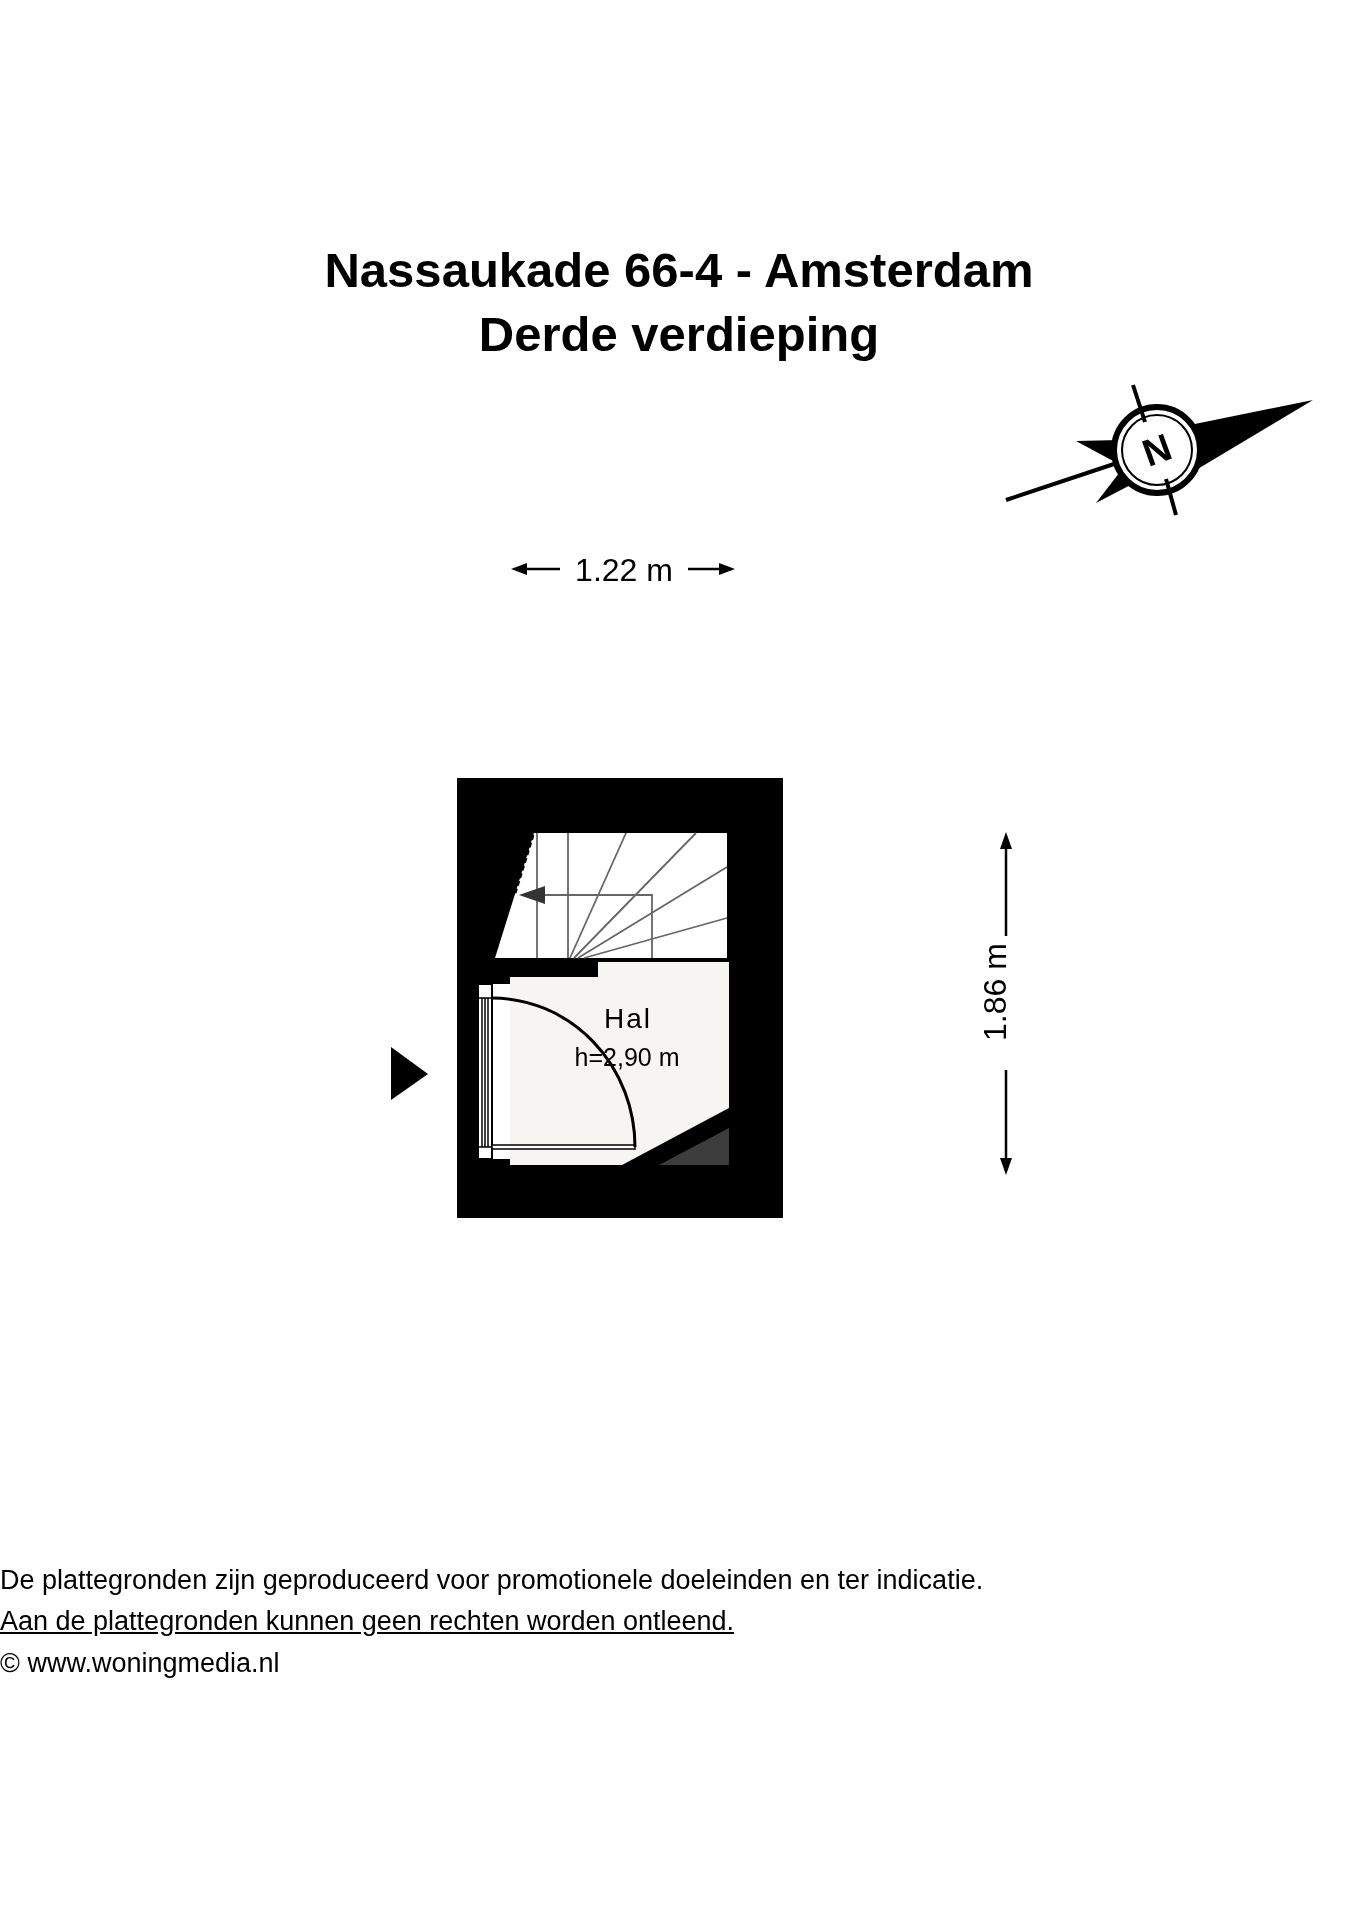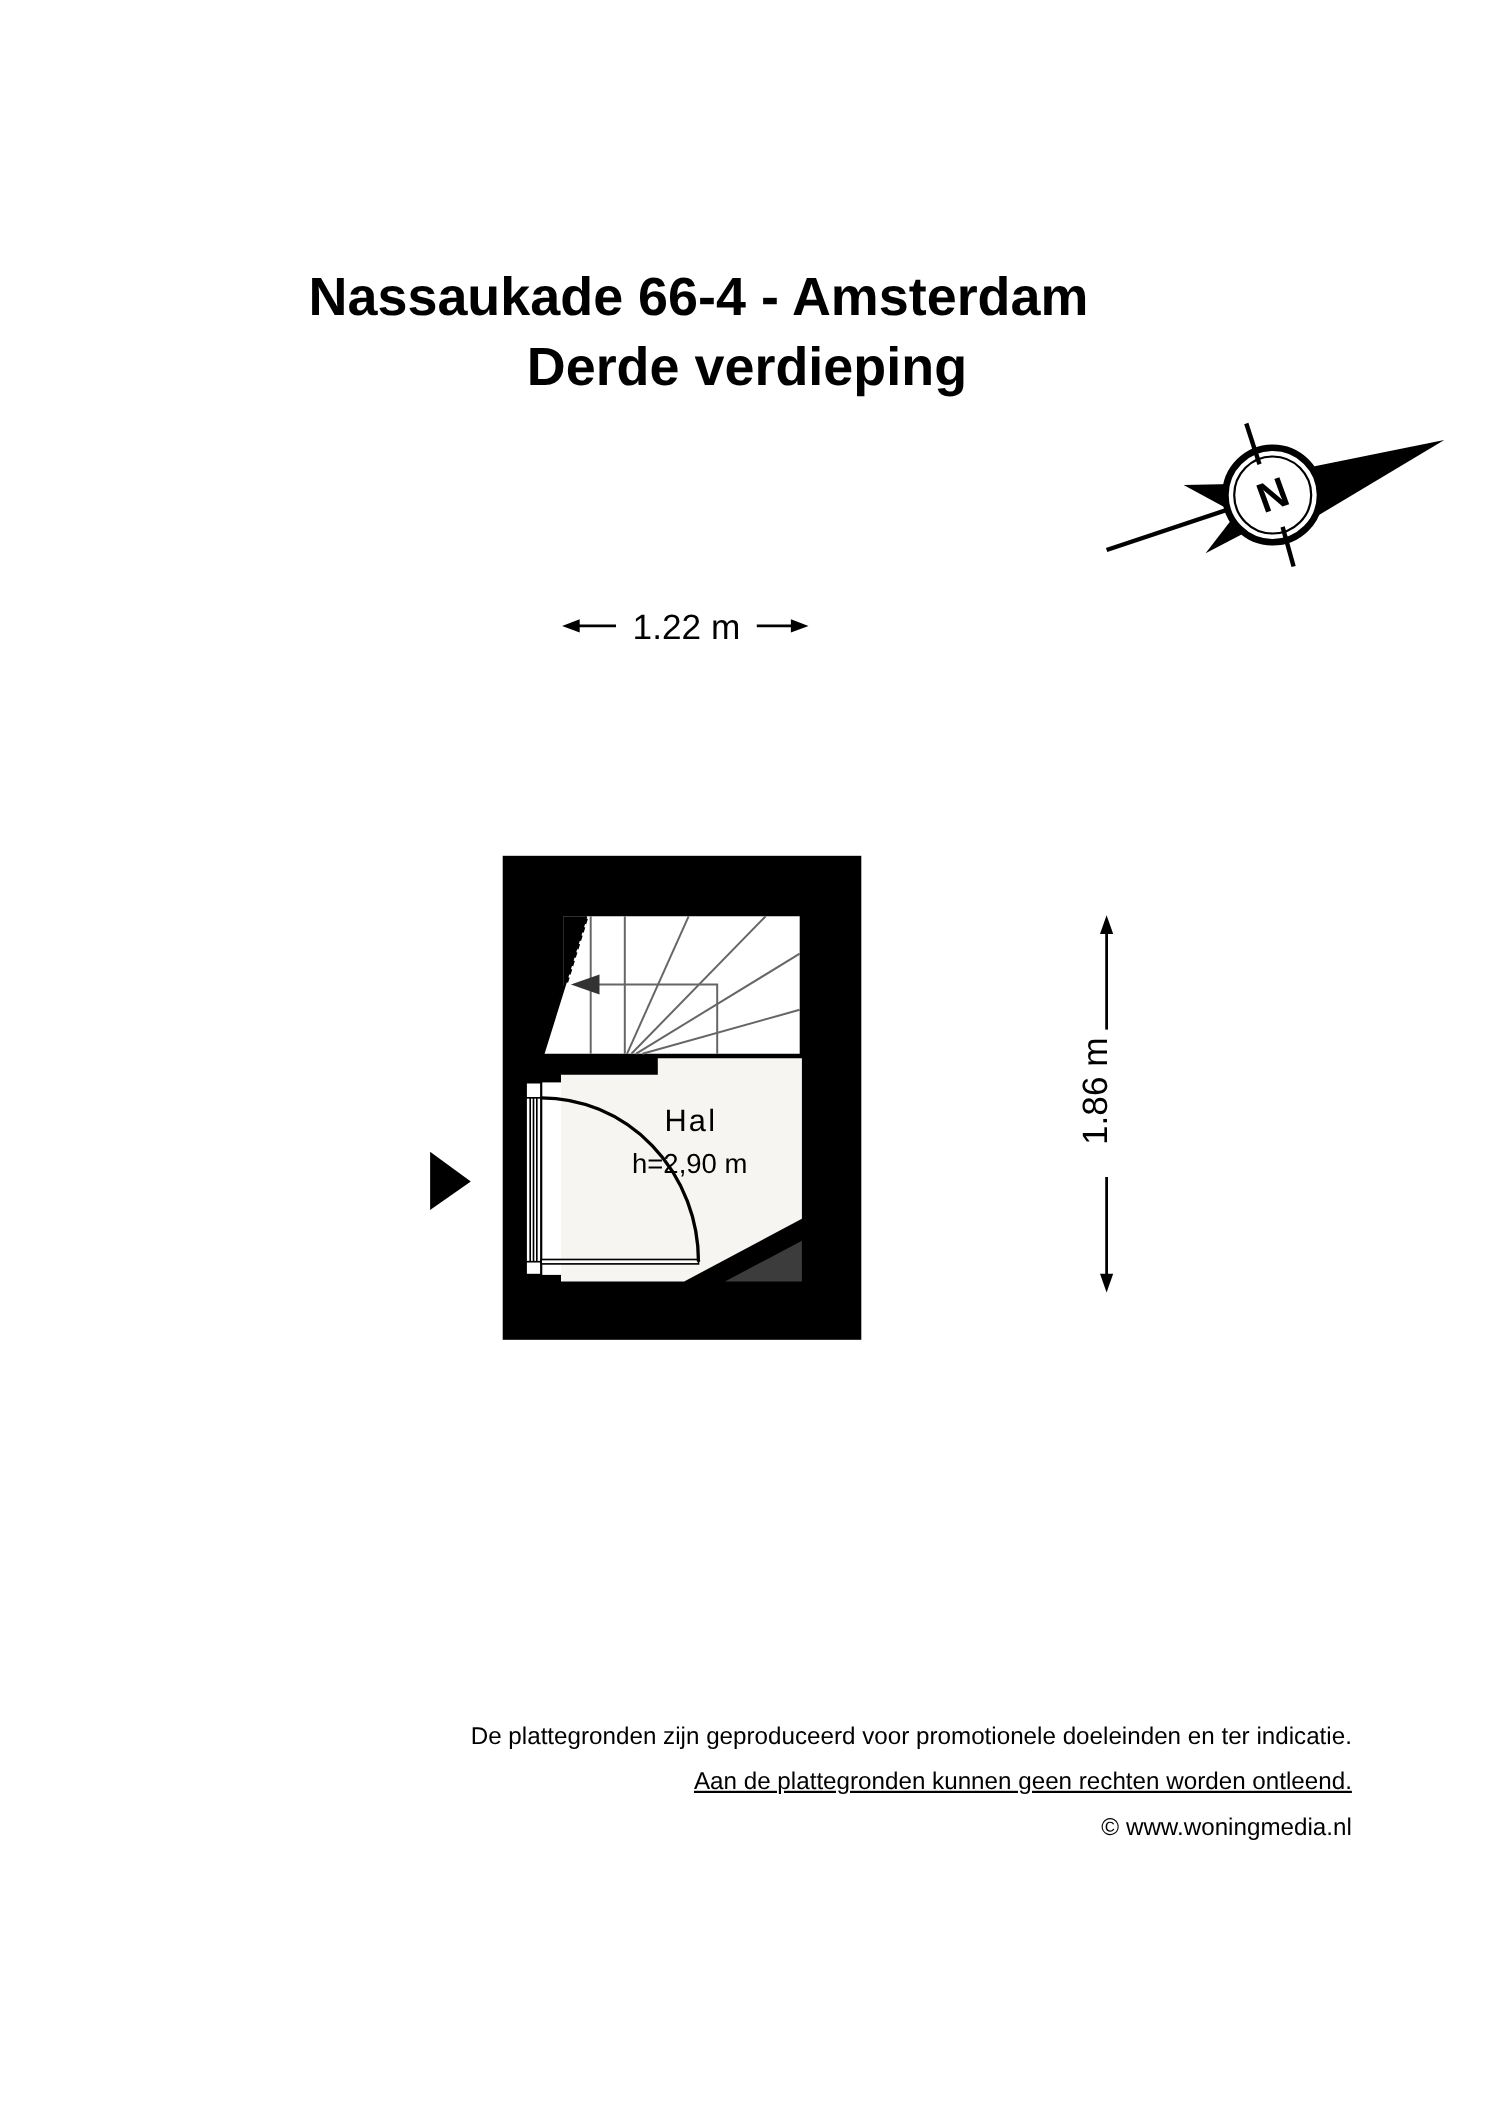--- a/index.html
+++ b/index.html
@@ -1,23 +1,23 @@
 <!DOCTYPE html>
 <html><head>
 <meta charset="utf-8">
 <style>
   html, body { margin: 0; padding: 0; background: #ffffff; }
   body { width: 1358px; height: 1920px; position: relative; overflow: hidden;
          font-family: "Liberation Sans", sans-serif; color: #000; }
   .title { position: absolute; left: 0; width: 1270px; text-align: center;
            font-weight: bold; font-size: 49px; line-height: 1; }
-  #t1 { top: 246px; }
+  #t1 { top: 246px; padding-left: 44px; }
   #t2 { top: 310px; padding-left: 44px; }
-  .footer { position: absolute; left: 0; width: 1229px; text-align: right;
-            font-size: 22px; line-height: 1; }
+  .footer { position: absolute; left: 0; width: 1229px; text-align: left;
+            font-size: 27px; line-height: 1; }
   #f1 { top: 1567px; }
   #f2 { top: 1608px; text-decoration: underline; }
   #f3 { top: 1650px; }
   svg { position: absolute; left: 0; top: 0; }
   .dimtxt { font-family: "Liberation Sans", sans-serif; font-size: 32px; }
   .roomtxt { font-family: "Liberation Sans", sans-serif; }
 </style>
 </head>
 <body>
 

